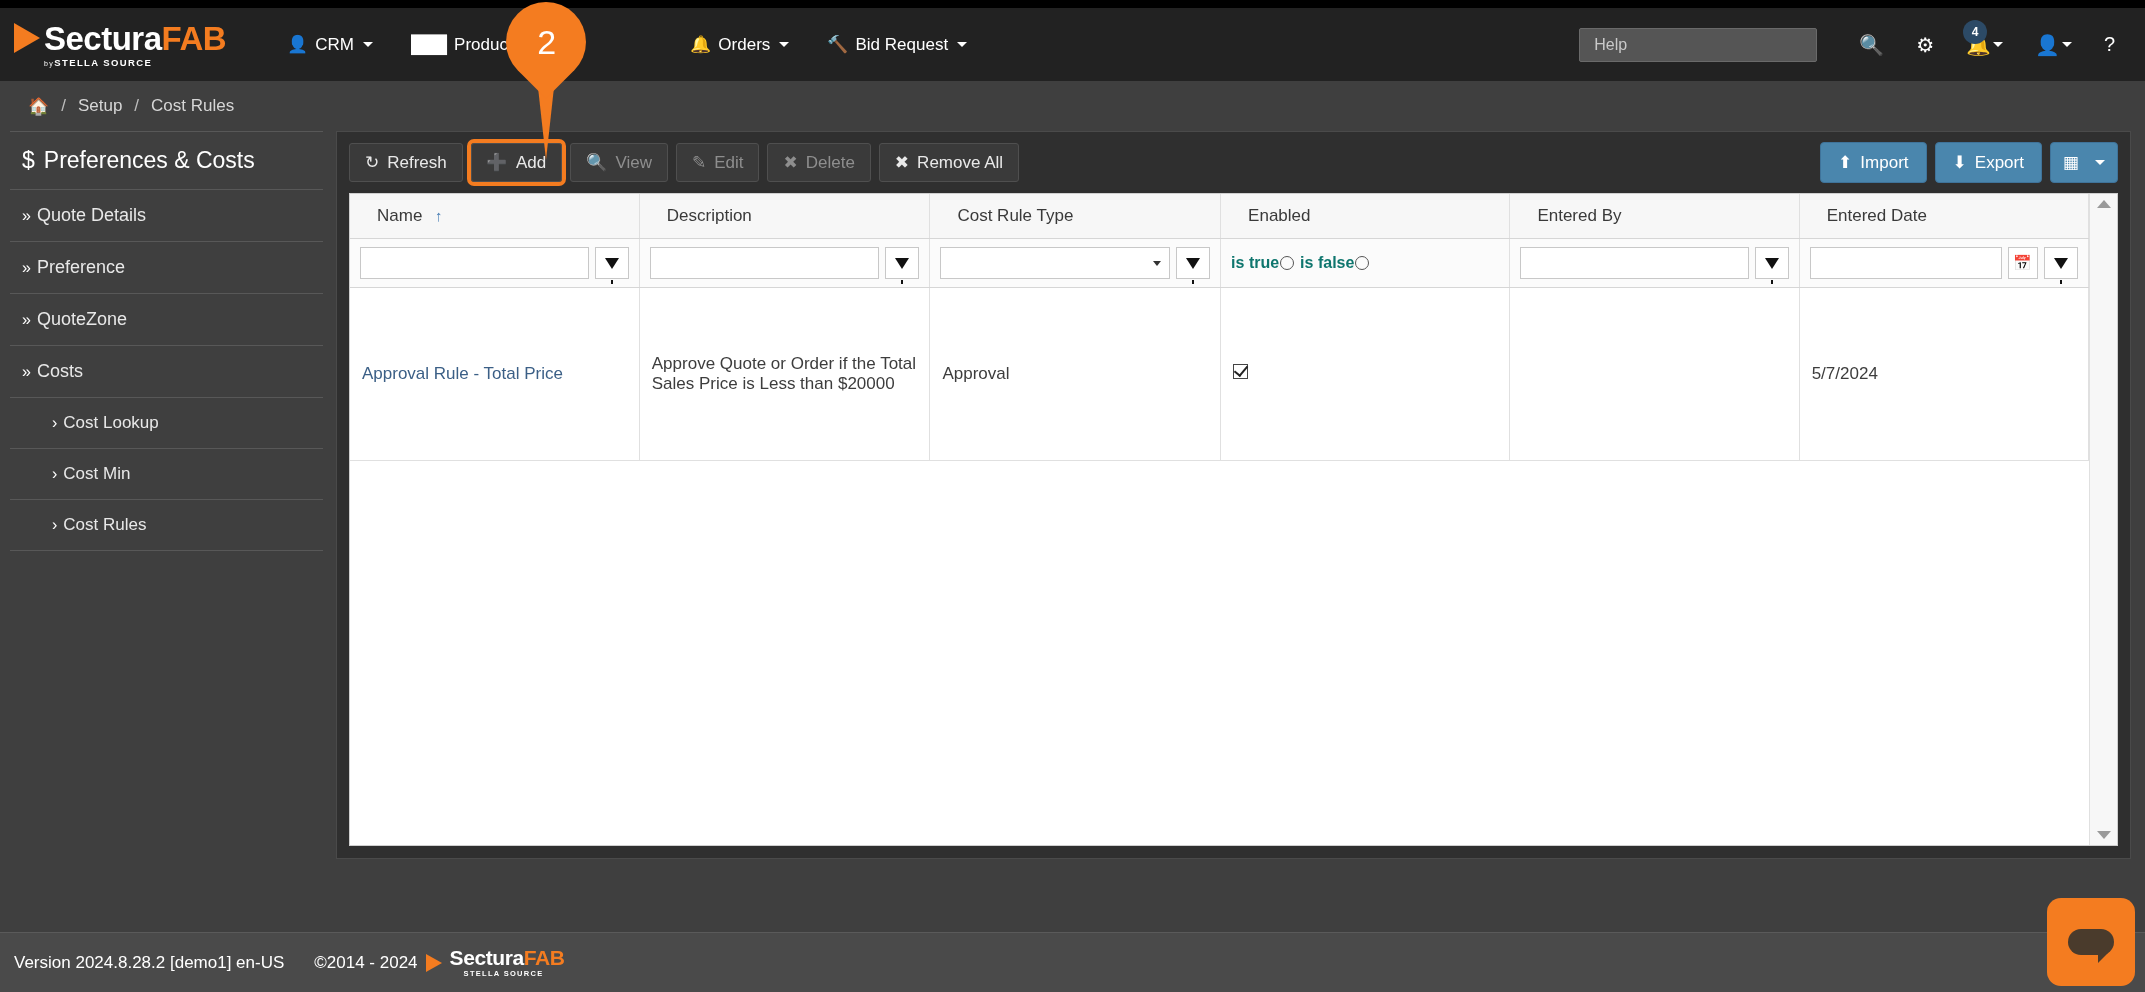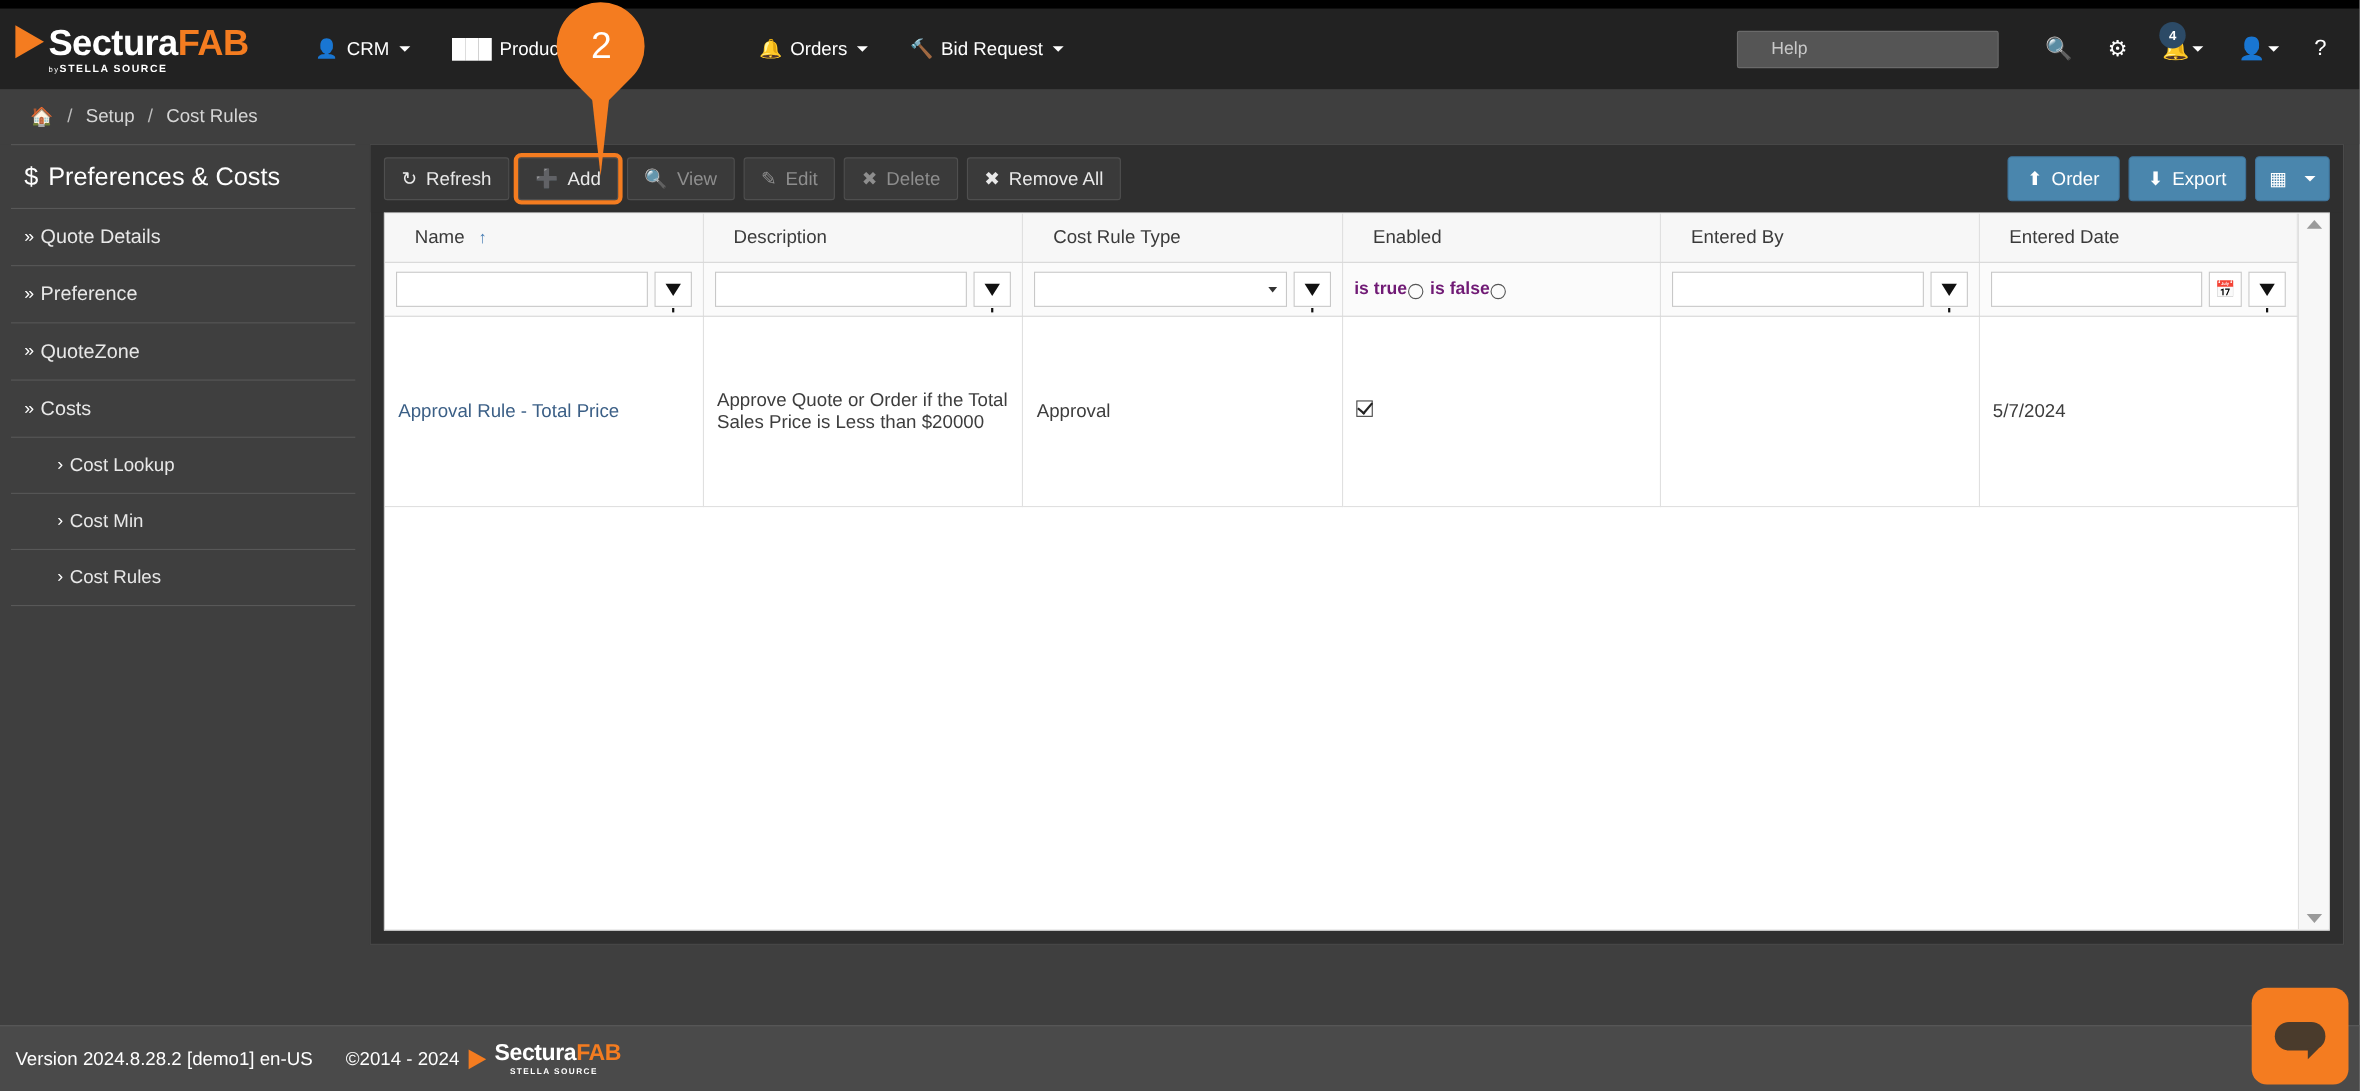--- a/index.html
+++ b/index.html
@@ -49,21 +49,21 @@
   .caret {
     width:0;height:0;border-left:5px solid transparent;border-right:5px solid transparent;
     border-top:5px solid #ffffff; margin-left:2px; display:inline-block;
   }
   .nav-spacer { flex: 1 1 auto; }
 
   .help-box {
     background:#555555; border:1px solid #6a6a6a;
     width:238px; height:34px; border-radius:2px;
     color:#c9c9c9; font-size:16px;
-    display:flex; align-items:center; padding-left:30px;
+    display:flex; align-items:center; padding-left:14px;
     margin-right: 26px;
   }
   .nav-icons { display:flex; align-items:center; gap:0px; padding-right: 14px; }
   .nav-icon {
     color:#fff; font-size:20px; padding: 0 16px; height:73px;
     display:flex; align-items:center; cursor:pointer; position:relative;
   }
   .badge {
     position:absolute; top:12px; left: 13px;
     background:#2c4a66; color:#fff; font-size:12px; font-weight:bold;
@@ -192,21 +192,21 @@
   }
   .fsel .arr { width:0;height:0;border-left:4px solid transparent;border-right:4px solid transparent;border-top:5px solid #333; }
   .fbtn {
     width:34px; height:32px; border:1px solid #c8c8c8; background:#fff;
     display:flex; align-items:center; justify-content:center; cursor:pointer;
     flex: 0 0 34px;
   }
   .funnel { width:0;height:0;border-left:7px solid transparent;border-right:7px solid transparent;border-top:11px solid #111; position:relative; }
   .funnel:after { content:""; position:absolute; left:-1px; top:11px; width:2px; height:4px; background:#111; }
   .calbtn { width:30px; height:32px; border:1px solid #c8c8c8; background:#fff; display:flex;align-items:center;justify-content:center; font-size:15px; flex:0 0 30px; cursor:pointer;}
-  .boolfilter { font-size:16px; font-weight:bold; color:#701a75; display:flex; align-items:flex-end; }
+  .boolfilter { font-size:16px; font-weight:bold; color:#0f766e; display:flex; align-items:center; }
   .radio { width:14px;height:14px;border:1.5px solid #555;border-radius:50%; display:inline-block; margin: 0 6px 0 1px; }
 
   table.grid td.cell {
     padding: 13px 12px; font-size:17px; color:#3d3d3d;
   }
   .rowlink { color:#3b5f86; cursor:pointer; }
   tr.alt td { background:#f6f6f6; }
   .chk {
     width:15px;height:15px;border:1.5px solid #444;display:inline-block;position:relative;background:#fff;
   }
@@ -381,21 +381,21 @@
         </div>
         <div class="tbtn">
           <span>✖</span>
           <span>Remove All</span>
         </div>
 
         <div class="tb-spacer"></div>
 
         <div class="bbtn">
           <span>⬆</span>
-          <span>Order</span>
+          <span>Import</span>
         </div>
         <div class="bbtn">
           <span>⬇</span>
           <span>Export</span>
         </div>
         <div class="bbtn sq">
           <span>▦</span>
           <i class="caret"></i>
         </div>
       </div>

